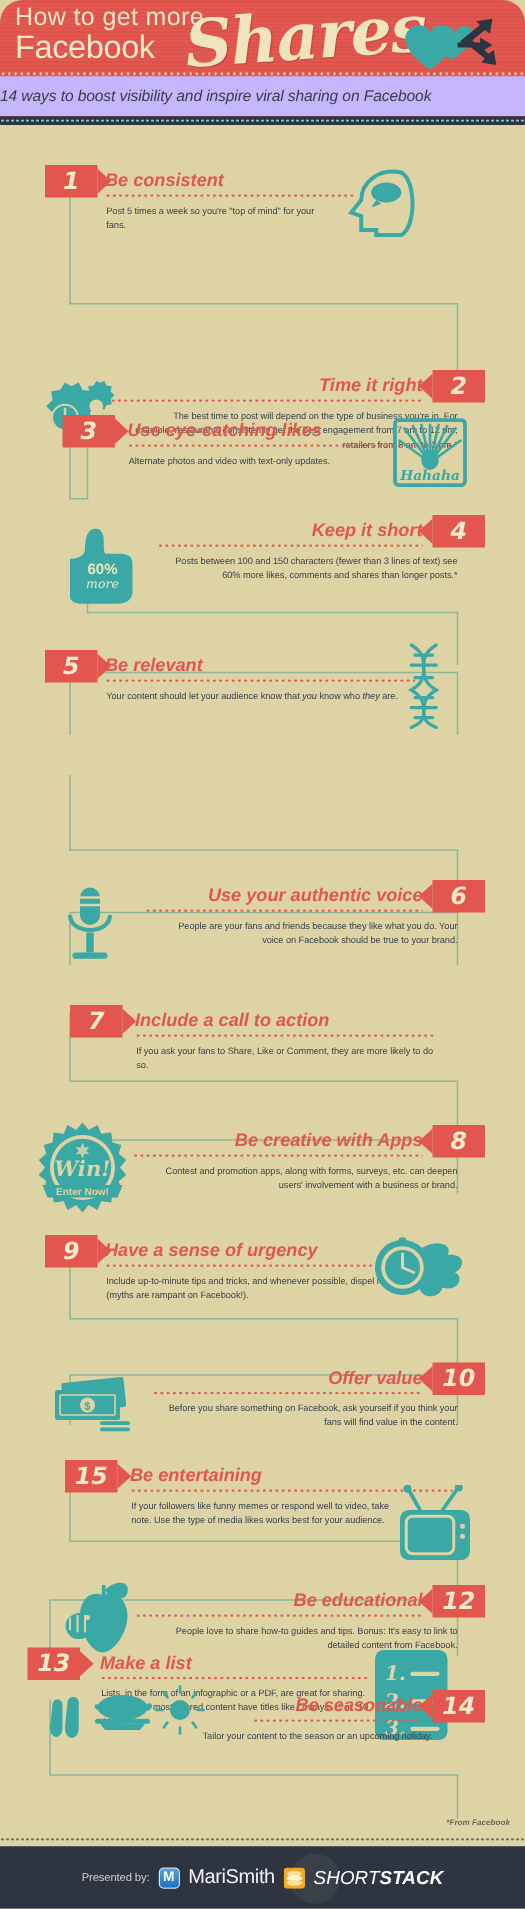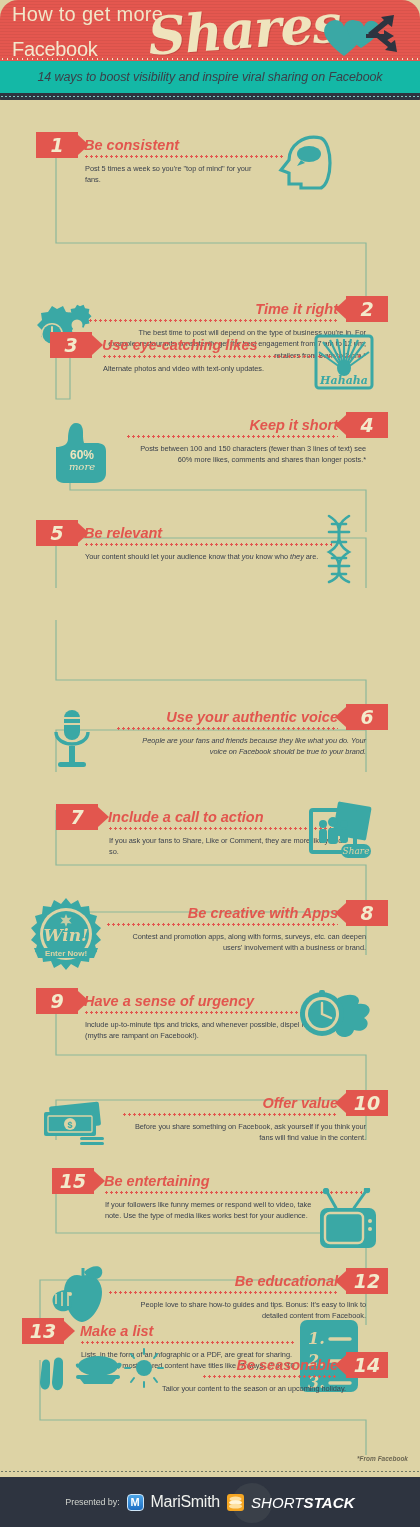--- a/index.html
+++ b/index.html
@@ -14,41 +14,41 @@
   .header { position:relative; width:420px; height:116px; background:#e4574f; overflow:hidden;border-radius:18px; }
   .header::before{
     content:""; position:absolute; inset:0;
     background:repeating-linear-gradient(0deg, rgba(0,0,0,.05) 0 1px, transparent 1px 3px);
   }
   .hdr-line1 {
     position:absolute; left:12px; top:4px; font-size:20px; color:#f0e6c8;
     font-weight:300; letter-spacing:.3px; line-height:1;
   }
   .hdr-line2 {
-    position:absolute; left:12px; top:39px; font-size:20px; color:#f2e8cd;
+    position:absolute; left:12px; top:24px; font-size:26px; color:#f2e8cd;
     font-weight:400; letter-spacing:-.3px; line-height:1;
   }
   .hdr-script {
     position:absolute; left:148px; top:4px; font-size:52px; color:#efe4bd;
     font-family:"DejaVu Serif", serif; font-style:italic; font-weight:700;
     letter-spacing:-1px; line-height:1; transform:rotate(-4deg);
     text-shadow:1px 1px 0 rgba(120,40,35,.25);
   }
   .hdr-logo { position:absolute; right:6px; top:8px; width:100px; height:55px; }
 
   .hdr-dots {
     position:absolute; left:0; width:420px; height:4px;
     background-image:radial-gradient(circle, #efe3c2 1px, transparent 1.1px);
     background-size:5px 4px; background-repeat:repeat-x;
   }
   .hdr-dots.top { top:57px; }
 
   .subtitle-band {
-    position:absolute; left:0; top:61px; width:420px; height:32px; background:#14b8a6;
-    display:flex; align-items:center; justify-content:center;
+    position:absolute; left:0; top:61px; width:420px; height:32px; background:#c4b5fd;
+    display:flex; align-items:center; justify-content:flex-start;
   }
   .subtitle {
     font-size:12.5px; font-style:italic; color:#3a4049; font-weight:500;
     letter-spacing:-.1px; white-space:nowrap;
   }
   .band-dark {
     position:absolute; left:0; top:93px; width:420px; height:7px; background:#2e3440;
   }
   .band-dark::after{
     content:""; position:absolute; left:0; top:2px; width:420px; height:3px;
@@ -271,56 +271,40 @@
           <path d="M14 54 L34 54"></path>
           <path d="M17 62 L31 62"></path>
       </g>
     </svg>
   </div>
 
   <div class="tip" style="left:28px; top:604px; width:360px;">
     <div class="badge right" style="right:0;">6</div>
     <div class="tip-title" style="right:50px; top:6px;">Use your authentic voice</div>
     <div class="dotrule" style="right:50px; top:23px; width:222px;"></div>
-    <div class="tip-body r" style="right:22px; top:31px; width:240px;font-style:italic;">People are your fans and friends because they like what you do. Your voice on Facebook should be true to your brand.</div>
+    <div class="tip-body r" style="right:22px; top:31px; width:240px;">People are your fans and friends because they like what you do. Your voice on Facebook should be true to your brand.</div>
   </div>
   <div class="icon" style="left:48px; top:606px;">
     <svg width="48" height="66" viewBox="0 0 48 66">
       <rect x="16" y="4" width="16" height="30" rx="8" fill="#3aa8a5"></rect>
       <g stroke="#ddd3a5" stroke-width="2">
           <path d="M16 12 L32 12"></path>
           <path d="M16 18 L32 18"></path>
         </g>
       <path d="M8 26 C8 42 40 42 40 26" fill="none" stroke="#3aa8a5" stroke-width="3.4"></path>
       <rect x="21" y="40" width="6" height="16" fill="#3aa8a5"></rect>
       <rect x="10" y="56" width="28" height="5" rx="2.5" fill="#3aa8a5"></rect>
     </svg>
   </div>
 
   <div class="tip" style="left:56px; top:704px;">
     <div class="badge left" style="left:0;">7</div>
     <div class="tip-title" style="left:52px; top:6px;">Include a call to action</div>
     <div class="dotrule" style="left:52px; top:23px; width:240px;"></div>
     <div class="tip-body" style="left:53px; top:31px; width:240px;">If you ask your fans to Share, Like or Comment, they are more likely to do so.</div>
-  </div>
-  <div class="icon" style="left:305px; top:700px;">
-    <svg width="70" height="66" viewBox="0 0 70 66">
-      <rect x="30" y="4" width="34" height="34" rx="2" fill="#3aa8a5" transform="rotate(10 47 21)"></rect>
-      <rect x="6" y="10" width="44" height="42" rx="2" fill="none" stroke="#3aa8a5" stroke-width="4"></rect>
-      <g fill="#3aa8a5">
-        <circle cx="18" cy="24" r="4"></circle>
-          <rect x="14" y="29" width="8" height="14" rx="3"></rect>
-        <circle cx="28" cy="22" r="5"></circle>
-          <rect x="23" y="28" width="10" height="16" rx="3"></rect>
-        <circle cx="39" cy="24" r="4"></circle>
-          <rect x="35" y="29" width="8" height="14" rx="3"></rect>
-      </g>
-      <rect x="36" y="44" width="30" height="14" rx="7" fill="#3aa8a5"></rect>
-      <text x="51" y="54" font-size="9" font-style="italic" fill="#ddd3a5" text-anchor="middle" font-family="DejaVu Serif, serif">Share</text>
-    </svg>
   </div>
 
   <div class="tip" style="left:28px; top:800px; width:360px;">
     <div class="badge right" style="right:0;">8</div>
     <div class="tip-title" style="right:50px; top:6px;">Be creative with Apps</div>
     <div class="dotrule" style="right:50px; top:23px; width:232px;"></div>
     <div class="tip-body r" style="right:22px; top:31px; width:250px;">Contest and promotion apps, along with forms, surveys, etc. can deepen users' involvement with a business or brand.</div>
   </div>
   <div class="icon" style="left:26px; top:796px;">
     <svg width="80" height="76" viewBox="0 0 80 76">

